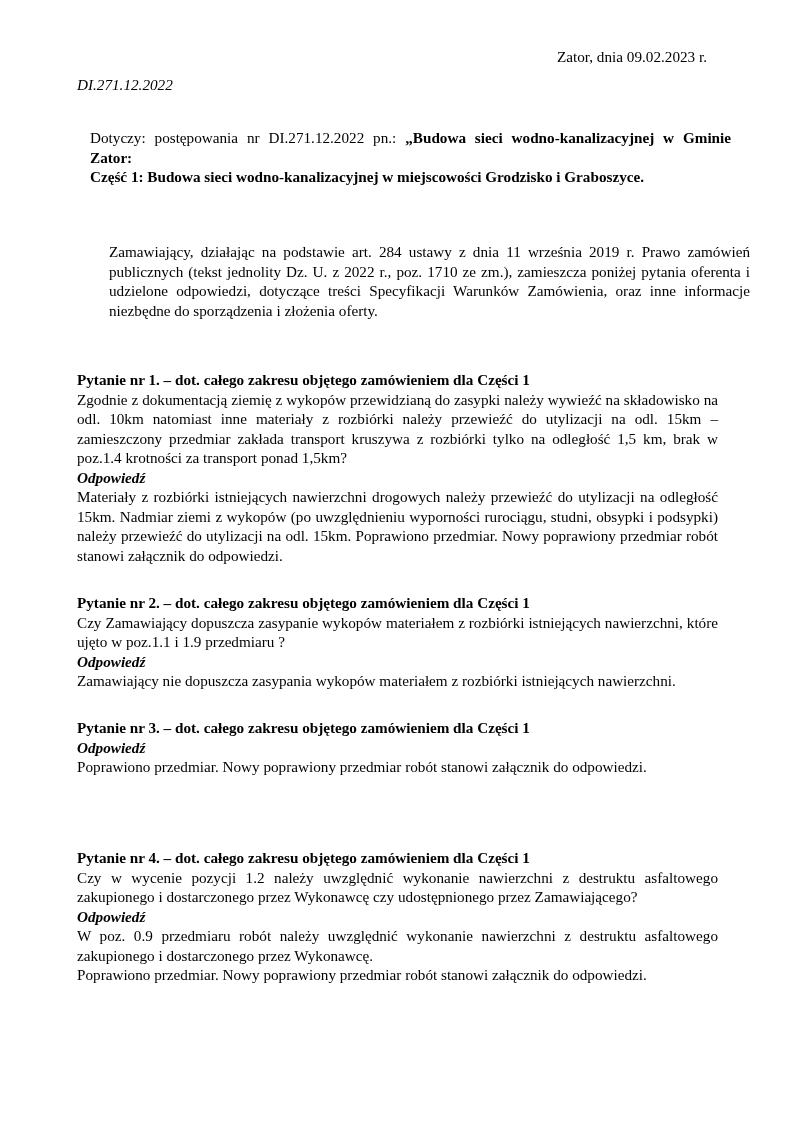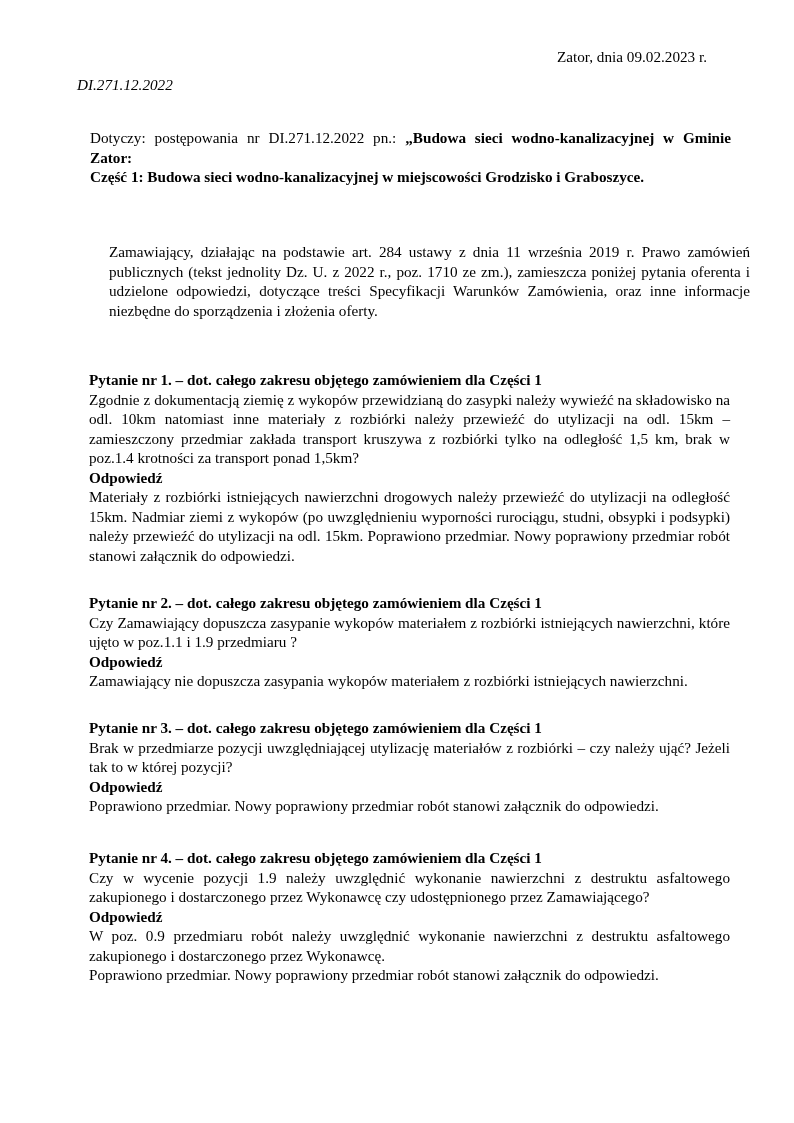--- a/index.html
+++ b/index.html
@@ -3,24 +3,24 @@
   <meta charset="utf-8">
   <style>
     html, body { margin: 0; padding: 0; background: #ffffff; }
     body { width: 794px; height: 1123px; position: relative; overflow: hidden;
       font-family: "Liberation Serif", serif; font-size: 15.2px; color: #000; line-height: 19.5px; }
     .date { position: absolute; top: 47px; left: 525px; white-space: nowrap; margin-left: 32px; }
     .ref { position: absolute; top: 75px; left: 77px; font-style: italic; }
     .subject { position: absolute; top: 128px; left: 90px; width: 641px; text-align: justify; }
     .subject b { font-weight: bold; }
     .intro { position: absolute; top: 242px; left: 65px; width: 641px; text-align: justify; margin-left: 44px; }
-    .qa { position: absolute; left: 77px; width: 641px; margin-left: 12px; }
+    .qa { position: absolute; left: 77px; width: 641px; }
     .qa .q-title { font-weight: bold; }
     .qa .q-text, .qa .a-text { text-align: justify; }
-    .qa .a-label { font-weight: bold; }
+    .qa .a-label { font-weight: bold; font-style: italic; }
     p { margin: 0; }
   </style>
 </head>
 <body>
 
 <div class="date">Zator, dnia 09.02.2023 r.</div>
 <div class="ref">DI.271.12.2022</div>
 
 <div class="subject">
   <p>
@@ -40,24 +40,23 @@
 
 <div class="qa" style="top:593px;">
   <p class="q-title">Pytanie nr 2. – dot. całego zakresu objętego zamówieniem dla Części 1</p>
   <p class="q-text">Czy Zamawiający dopuszcza zasypanie wykopów materiałem z rozbiórki istniejących  nawierzchni, które ujęto w poz.1.1 i 1.9 przedmiaru ?</p>
   <p class="a-label">Odpowiedź</p>
   <p class="a-text">Zamawiający nie dopuszcza zasypania wykopów materiałem z rozbiórki istniejących nawierzchni.</p>
 </div>
 
 <div class="qa" style="top:718px;">
   <p class="q-title">Pytanie nr 3. – dot. całego zakresu objętego zamówieniem dla Części 1</p>
-  <p class="q-text">Brak w przedmiarze pozycji uwzględniającej utylizację materiałów z rozbiórki – czy należy ująć? Jeżeli tak to w której pozycji?</p>
   <p class="a-label">Odpowiedź</p>
   <p class="a-text">Poprawiono przedmiar. Nowy poprawiony przedmiar robót stanowi załącznik do odpowiedzi.</p>
 </div>
 
 <div class="qa" style="top:848px;">
   <p class="q-title">Pytanie nr 4. – dot. całego zakresu objętego zamówieniem dla Części 1</p>
-  <p class="q-text">Czy w wycenie pozycji 1.9 należy uwzględnić wykonanie nawierzchni z  destruktu asfaltowego zakupionego i dostarczonego przez Wykonawcę czy udostępnionego przez Zamawiającego?</p>
+  <p class="q-text">Czy w wycenie pozycji 1.2 należy uwzględnić wykonanie nawierzchni z  destruktu asfaltowego zakupionego i dostarczonego przez Wykonawcę czy udostępnionego przez Zamawiającego?</p>
   <p class="a-label">Odpowiedź</p>
   <p class="a-text">W poz. 0.9 przedmiaru robót należy uwzględnić wykonanie nawierzchni z destruktu asfaltowego zakupionego i dostarczonego przez Wykonawcę.</p>
   <p class="a-text">Poprawiono przedmiar. Nowy poprawiony przedmiar robót stanowi załącznik do odpowiedzi.</p>
 </div>
 
 </body></html>

